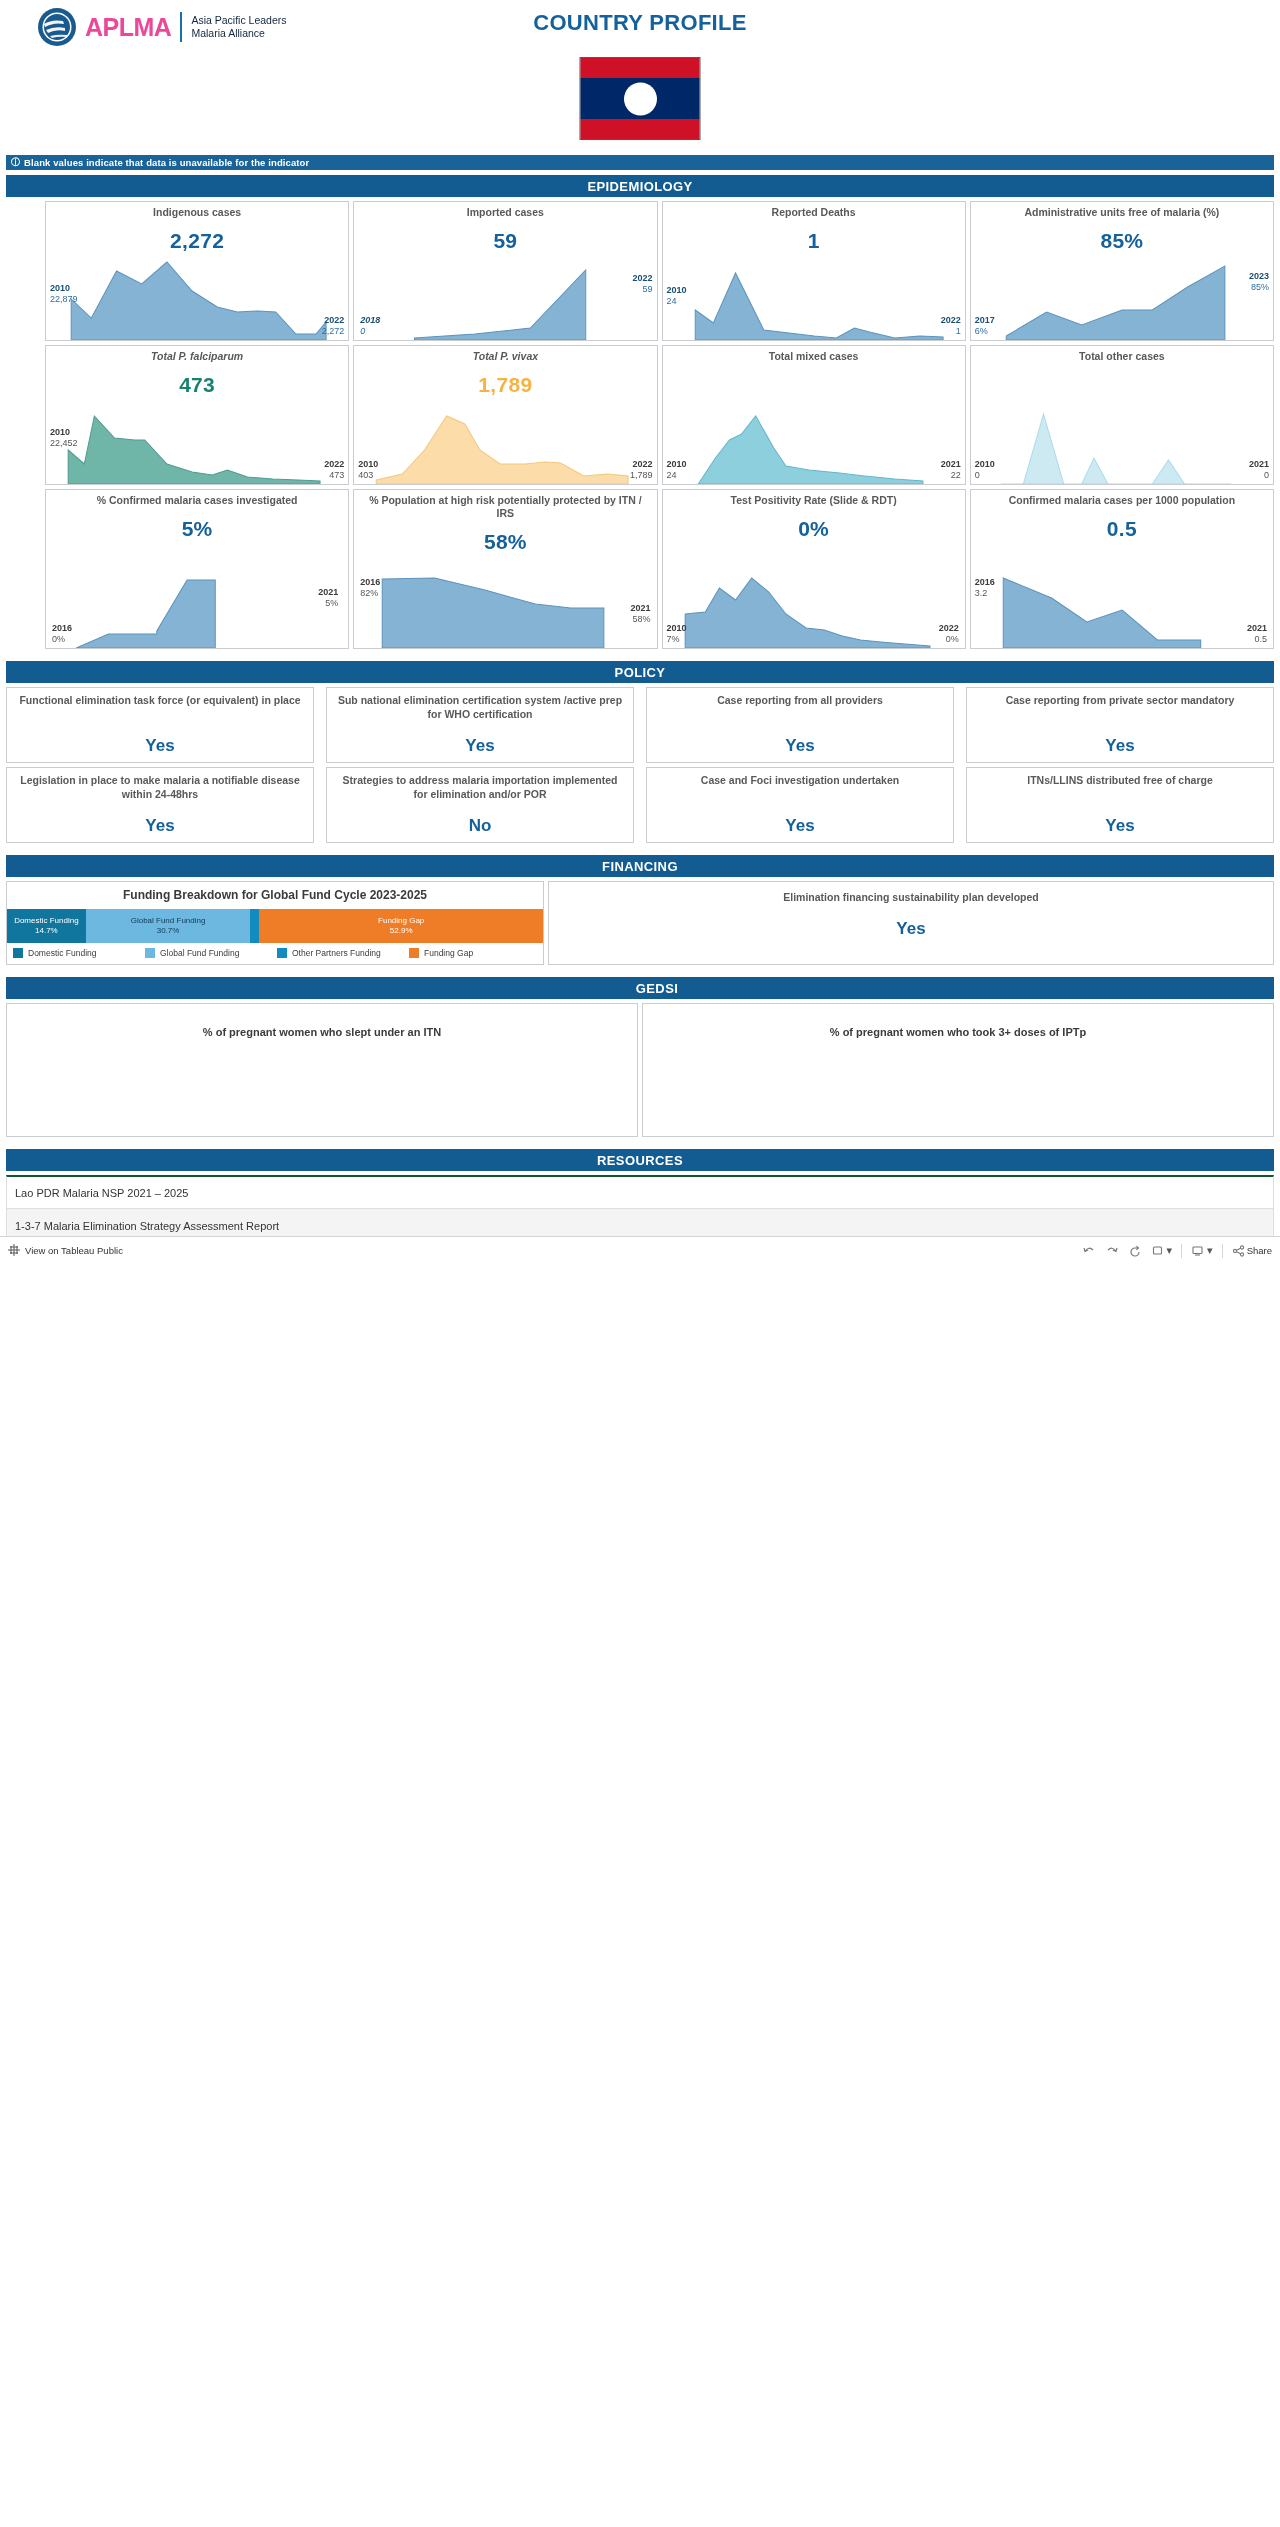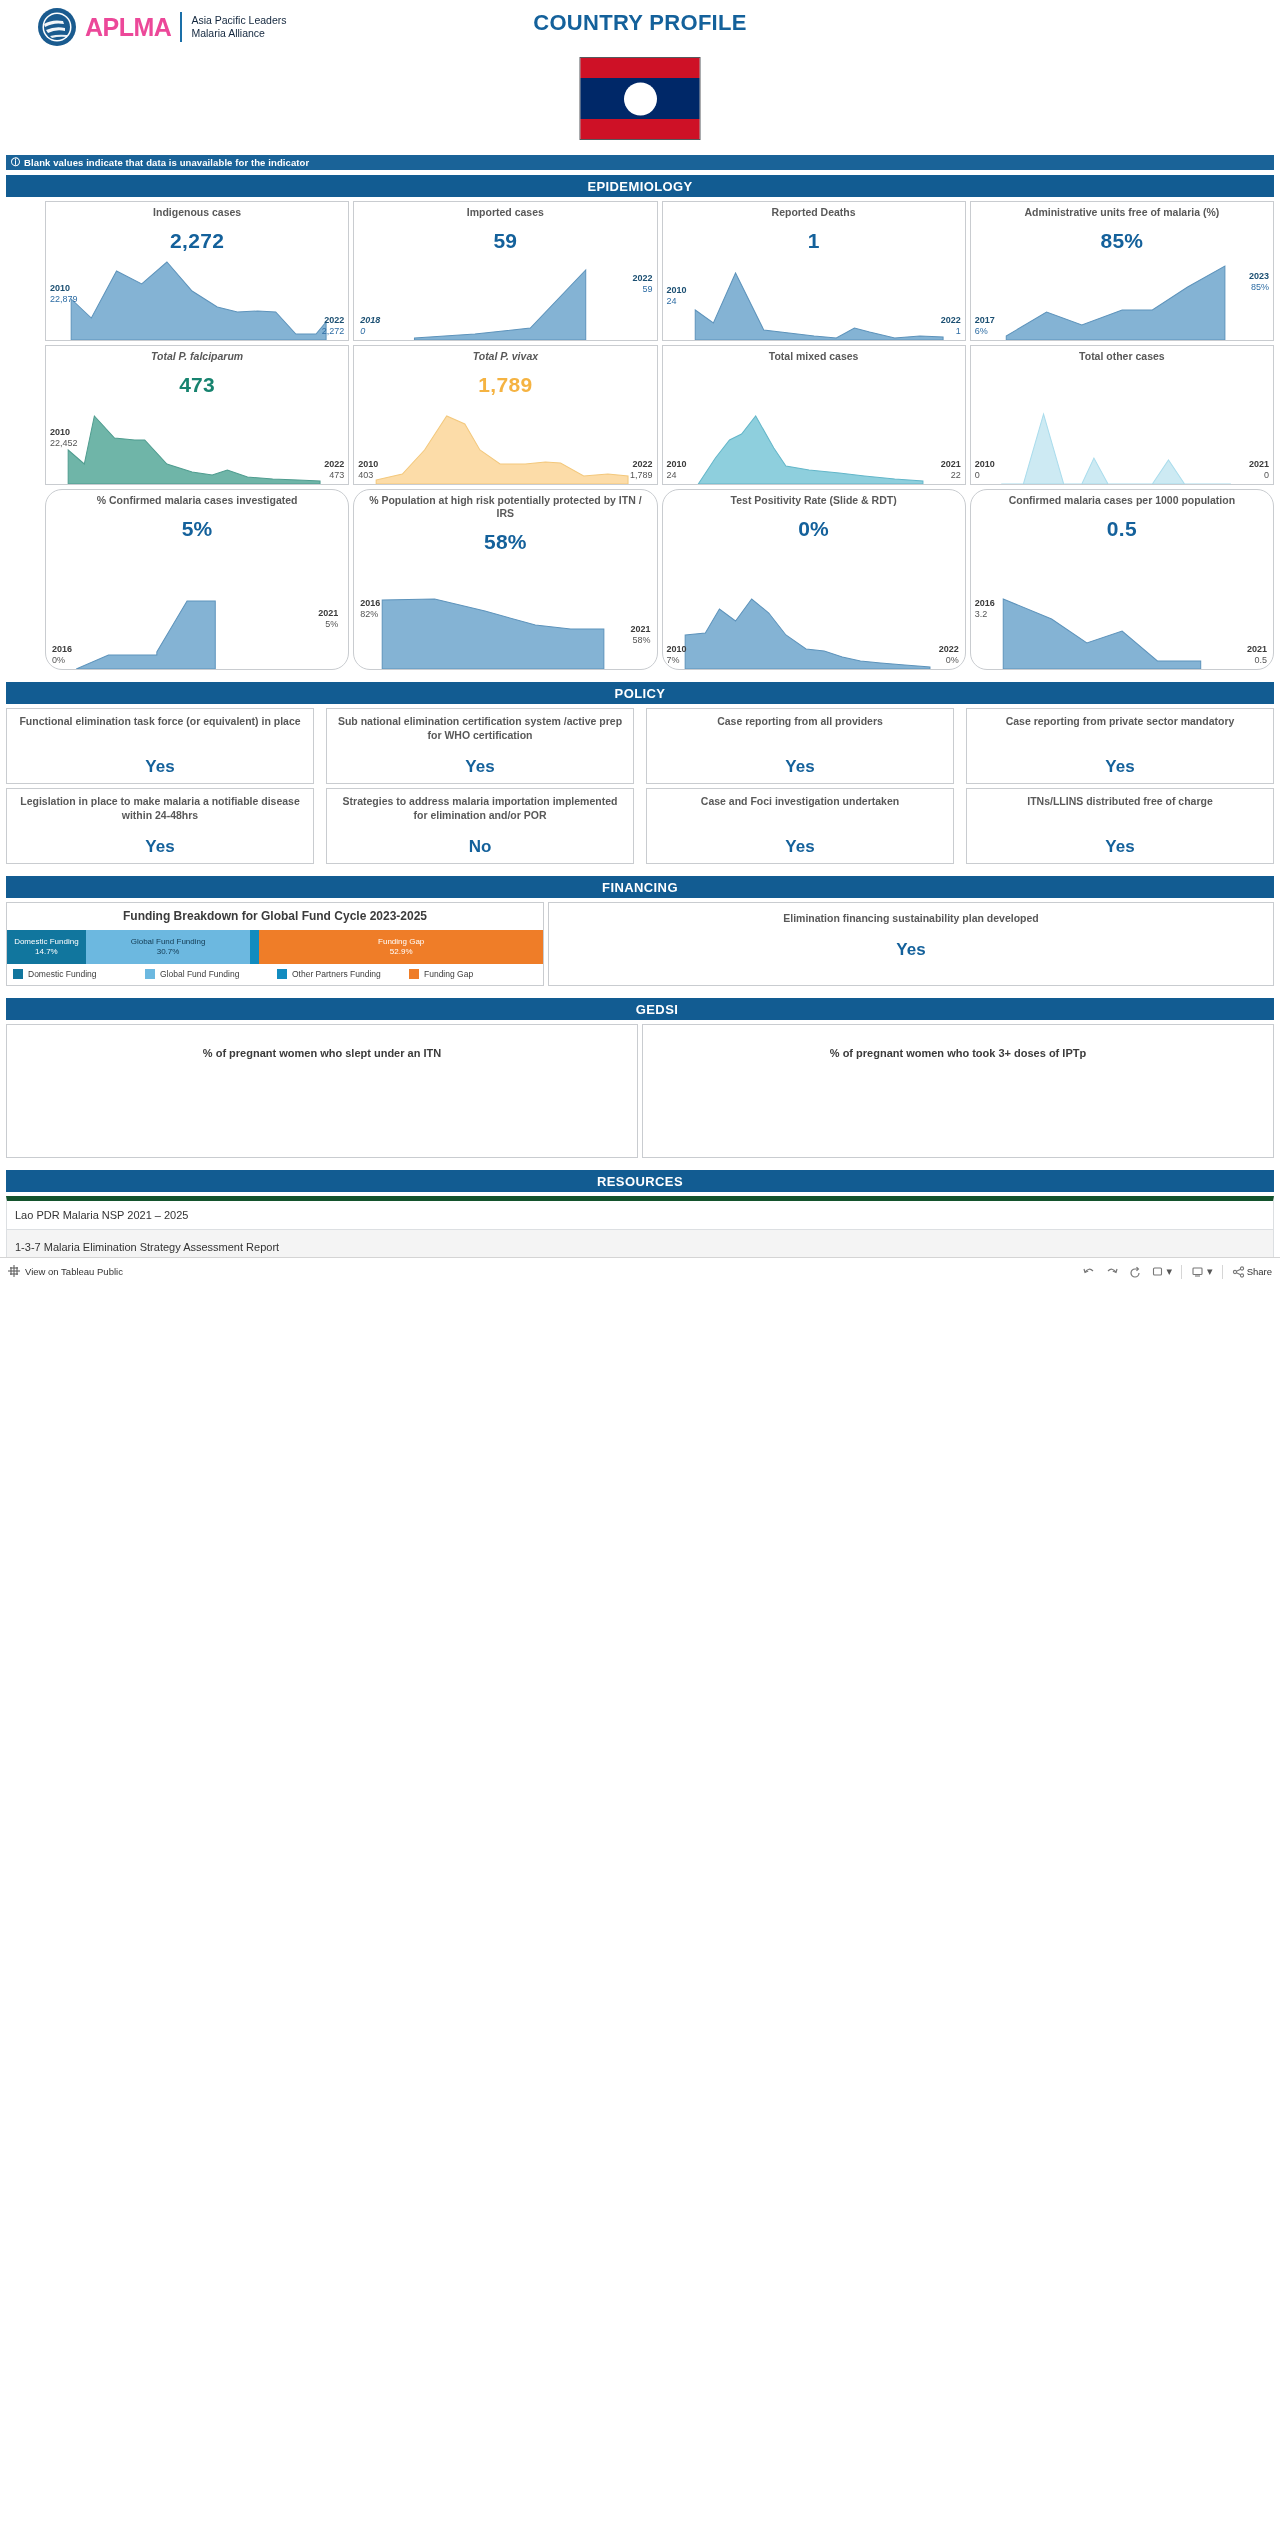--- a/index.html
+++ b/index.html
@@ -70,21 +70,21 @@
   }
 
   
   .epi-wrap { padding: 0 6px; }
   .epi-row { display: flex; gap: 4px; margin-top: 4px; padding-left: 39px; }
   .kpi {
     flex: 1; background: #ffffff; border: 1px solid #c9ccd0;
     position: relative; overflow: hidden;
   }
   .kpi.r1, .kpi.r2 { height: 140px; }
-  .kpi.r3 { height: 181px; border-radius: 17px; }
+  .kpi.r3 { height: 160px; }
   .kpi-title {
     text-align: center; font-size: 10.5px; color: #595959;
     font-weight: bold; padding: 4px 6px 0 6px; line-height: 1.25;
   }
   .kpi-title.italic { font-style: italic; }
   .kpi-big {
     text-align: center; font-size: 21px; font-weight: bold;
     color: #14619b; margin-top: 10px; letter-spacing: 0.3px;
   }
   .kpi-big.teal { color: #17836f; }
@@ -166,21 +166,21 @@
     text-align: center; font-size: 11px; font-weight: bold; color: #3b3b3b;
   }
 
   
   .res-wrap { padding: 0 6px; margin-top: 4px; }
   .res-row {
     height: 34px; display: flex; align-items: center;
     padding-left: 8px; font-size: 11px; color: #333;
     border: 1px solid #dcdfe2; border-top: none;
   }
-  .res-row.first { border-top: 5px solid #14532d; background: #fff; }
+  .res-row.first { border-top: 2px solid #14532d; background: #fff; }
   .res-row.alt { background: #f4f4f4; }
 
   .copyright {
     text-align: right; padding: 10px 10px 0 0;
     font-size: 9.5px; color: #3b3b3b;
   }
 
   
   .bottom-bar {
     position: absolute; left: 0; bottom: 0; width: 1280px; height: 28px;

